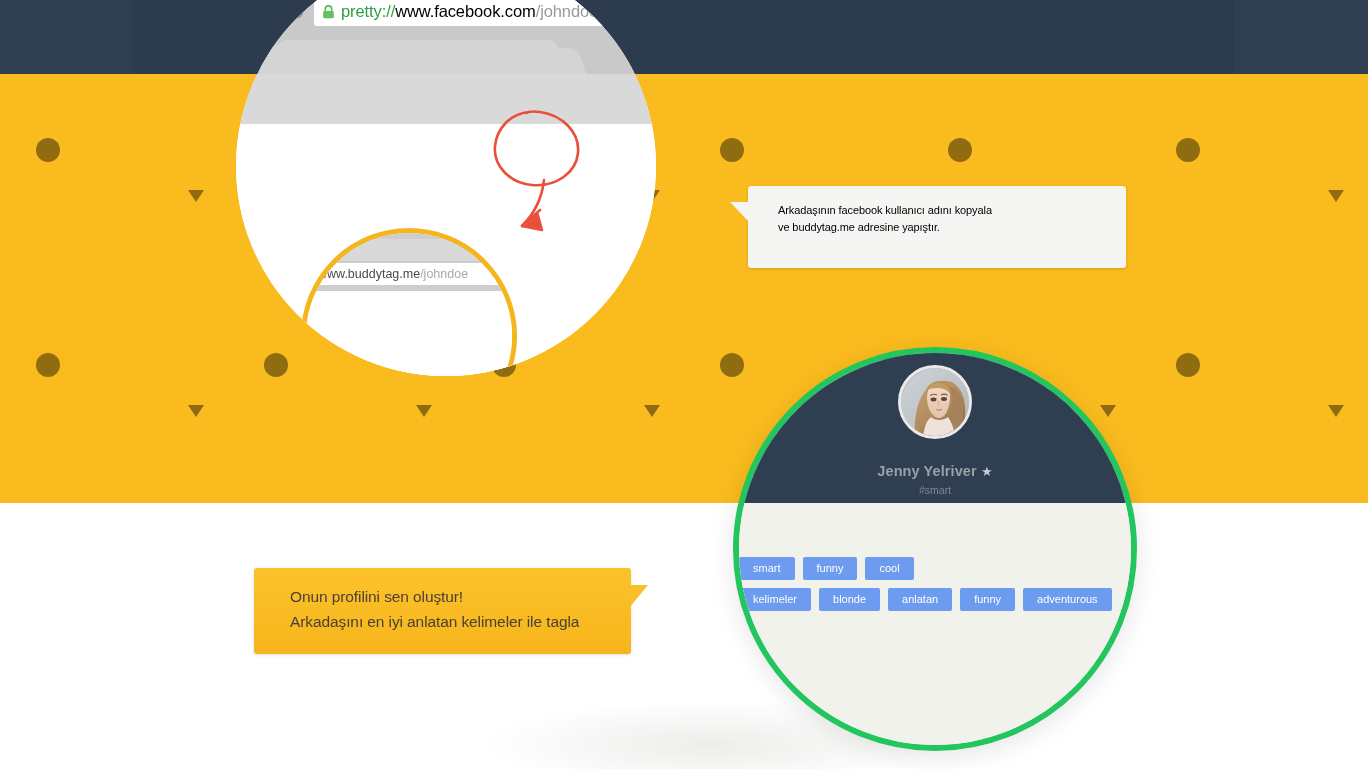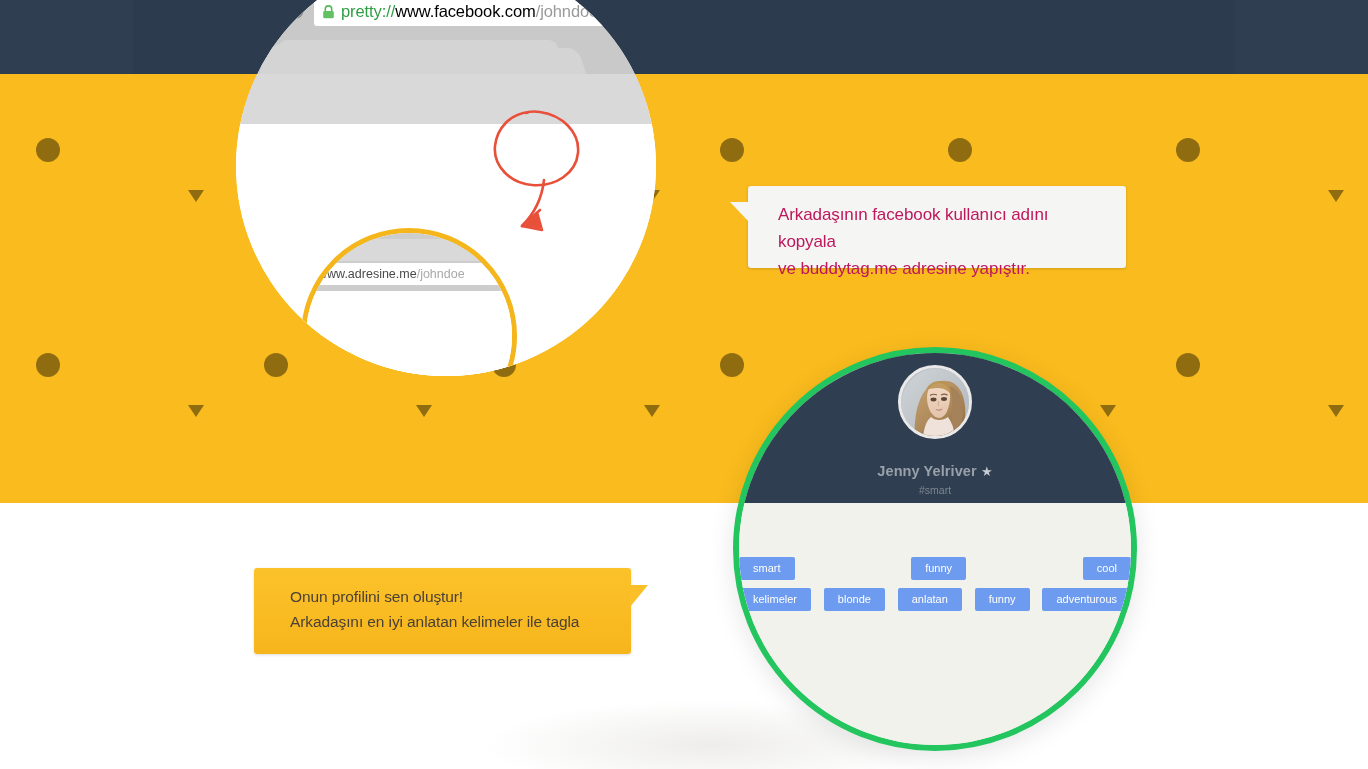--- a/index.html
+++ b/index.html
@@ -195,23 +195,23 @@
   }
   .tip-white .tail {
     position: absolute;
     left: -18px; top: 16px;
     width: 0; height: 0;
     border-top: 0 solid transparent;
     border-bottom: 20px solid transparent;
     border-right: 19px solid #f5f5f3;
   }
   .tip-white p {
-    font-size: 17px;
+    font-size: 11px;
     line-height: 1.58;
-    color: #be185d;
+    color: #000000;
     letter-spacing: -0.1px;
   }
 
   
   .tip-yellow {
     position: absolute;
     left: 254px; top: 568px;
     width: 377px; height: 86px;
     background: linear-gradient(180deg, #fcc22a 0%, #f7b51c 100%);
     border-radius: 3px;
@@ -277,21 +277,21 @@
   }
   .card-light {
     position: absolute; left: 0; top: 150px;
     width: 392px; height: 260px;
     background: #f2f2ec;
   }
   .tag-rows {
     position: absolute; left: 0; top: 54px; width: 392px;
   }
   .tag-row {
-    display: flex; justify-content: space-between;
+    display: flex; justify-content: flex-start;
     gap: 8px;
     margin-bottom: 8px;
   }
   .tag {
     background: #6d9bef;
     color: #ffffff;
     font-size: 11px;
     border-radius: 2px;
     padding: 5px 14px 6px;
     white-space: nowrap;
@@ -377,21 +377,21 @@
           <rect x="1.2" y="6.1" width="10.6" height="7.2" rx="1.4" fill="#62c262"></rect>
         </svg>
       </span>
       <span class="url-text"><span class="url-scheme">pretty://</span><span class="url-host">www.facebook.com</span><span class="url-path">/johndoe</span></span>
     </div>
 
     <div class="circle-inner">
       <div class="mini-top"></div>
       <div class="mini-tab"></div>
       <div class="mini-urlbar">
-        <span class="mini-url-text"><span class="mini-url-host">www.adresine.me</span><span class="mini-url-path">/johndoe</span></span>
+        <span class="mini-url-text"><span class="mini-url-host">www.buddytag.me</span><span class="mini-url-path">/johndoe</span></span>
       </div>
       <div class="mini-body"></div>
     </div>
   </div>
 
   <div class="annot">
     <svg viewBox="0 0 200 190" width="200" height="190" fill="none" stroke="#e8503a" stroke-width="2.6" stroke-linecap="round" stroke-linejoin="round">
       <path d="M59 42 C 40 44 27 58 25 76 C 23 96 40 113 62 115 C 86 117 106 103 108 83 C 110 62 92 45 70 42 C 64 41 60 41 56 43"></path>
       <path d="M74 110 C 72 128 64 144 52 156"></path>
       <path d="M52 156 L 70 140 M52 156 L 72 160"></path>

